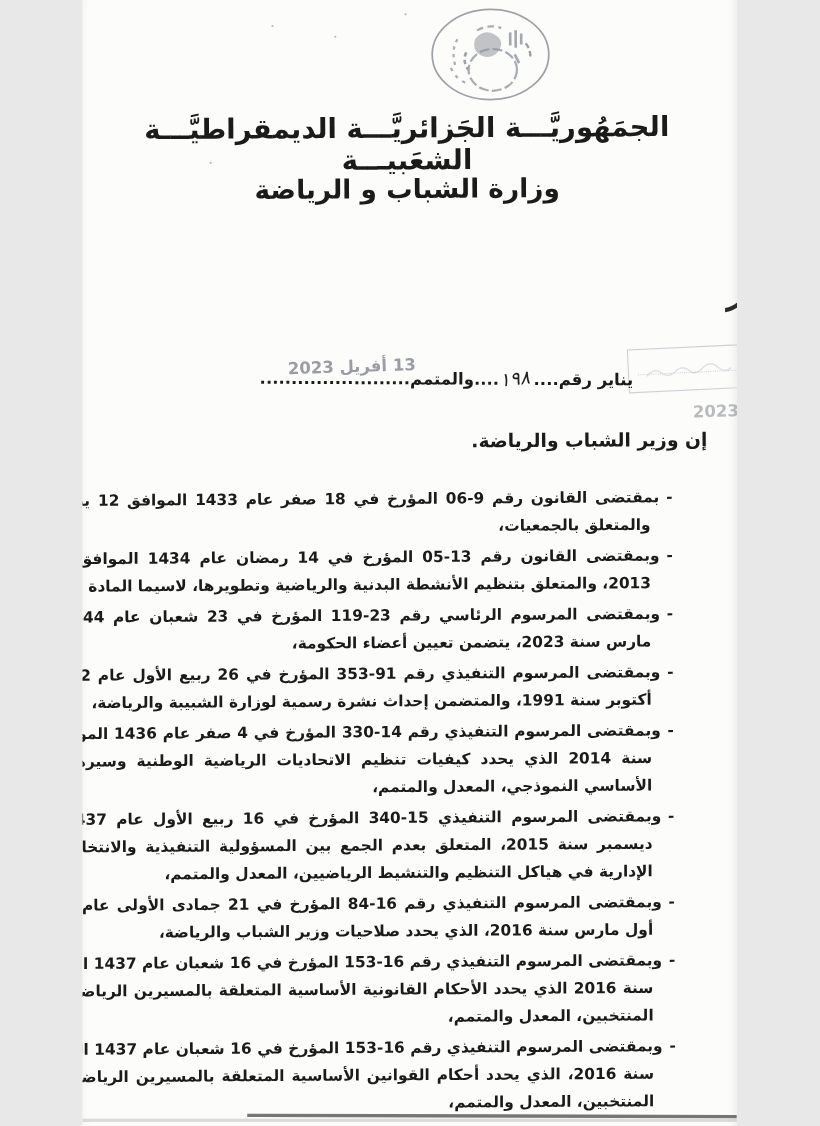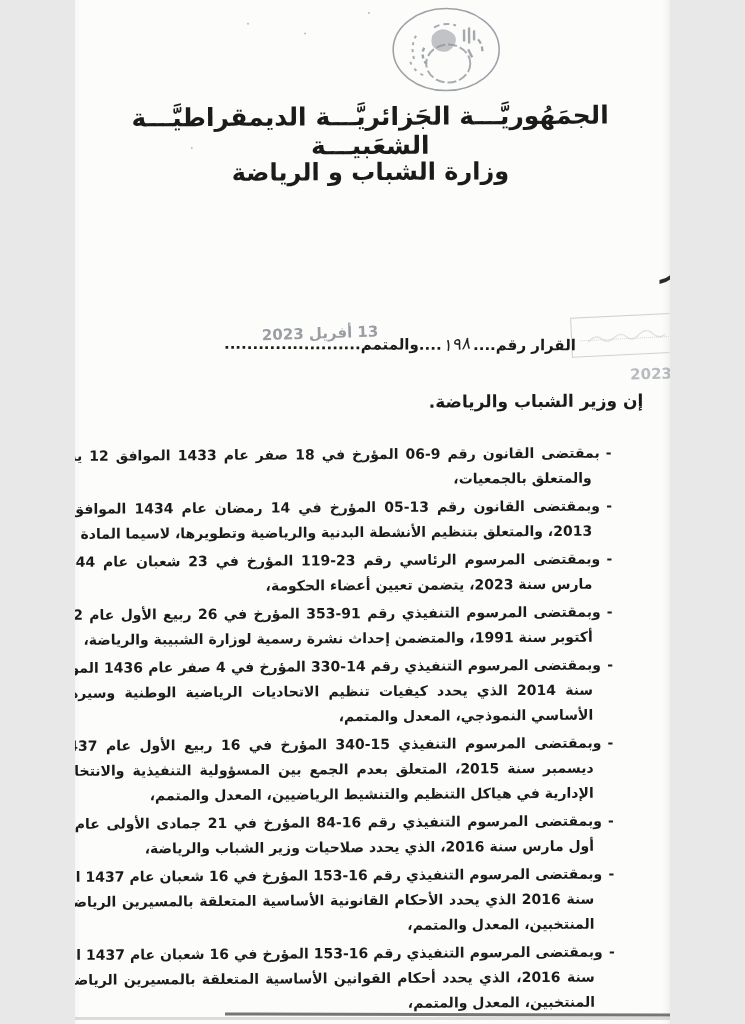--- a/index.html
+++ b/index.html
@@ -97,21 +97,21 @@
 
     <div class="ref-stamp">
       <span>الرقم</span>
       <span class="leader"></span>
       <svg class="ref-scribble" viewBox="0 0 90 18">
         <path d="M2 12 q8 -8 14 -2 q5 5 12 -1 q7 -6 13 0 q5 5 12 -2 q8 -7 14 0 q6 6 12 1" fill="none" stroke="#c3c8cf" stroke-width="1.4"></path>
       </svg>
     </div>
 
     <div class="decision">
-      <span>القرار رقم</span><span class="dots">....</span><span class="hand-num">١٩٨</span><span class="dots">....</span><span>والمتمم</span><span class="dots">........................</span>
+      <span>يناير رقم</span><span class="dots">....</span><span class="hand-num">١٩٨</span><span class="dots">....</span><span>والمتمم</span><span class="dots">........................</span>
     </div>
 
     <div class="date-stamp one">13 أفريل 2023</div>
     <div class="date-stamp two">13 أفريل 2023</div>
 
     <div class="intro">إن وزير الشباب والرياضة.</div>
 
     <ul class="citations">
 
         <li><span class="dash">-</span><span>بمقتضى القانون رقم 9-06 المؤرخ في 18 صفر عام 1433 الموافق 12 يناير سنة 2012، والمتعلق بالجمعيات،</span></li>

